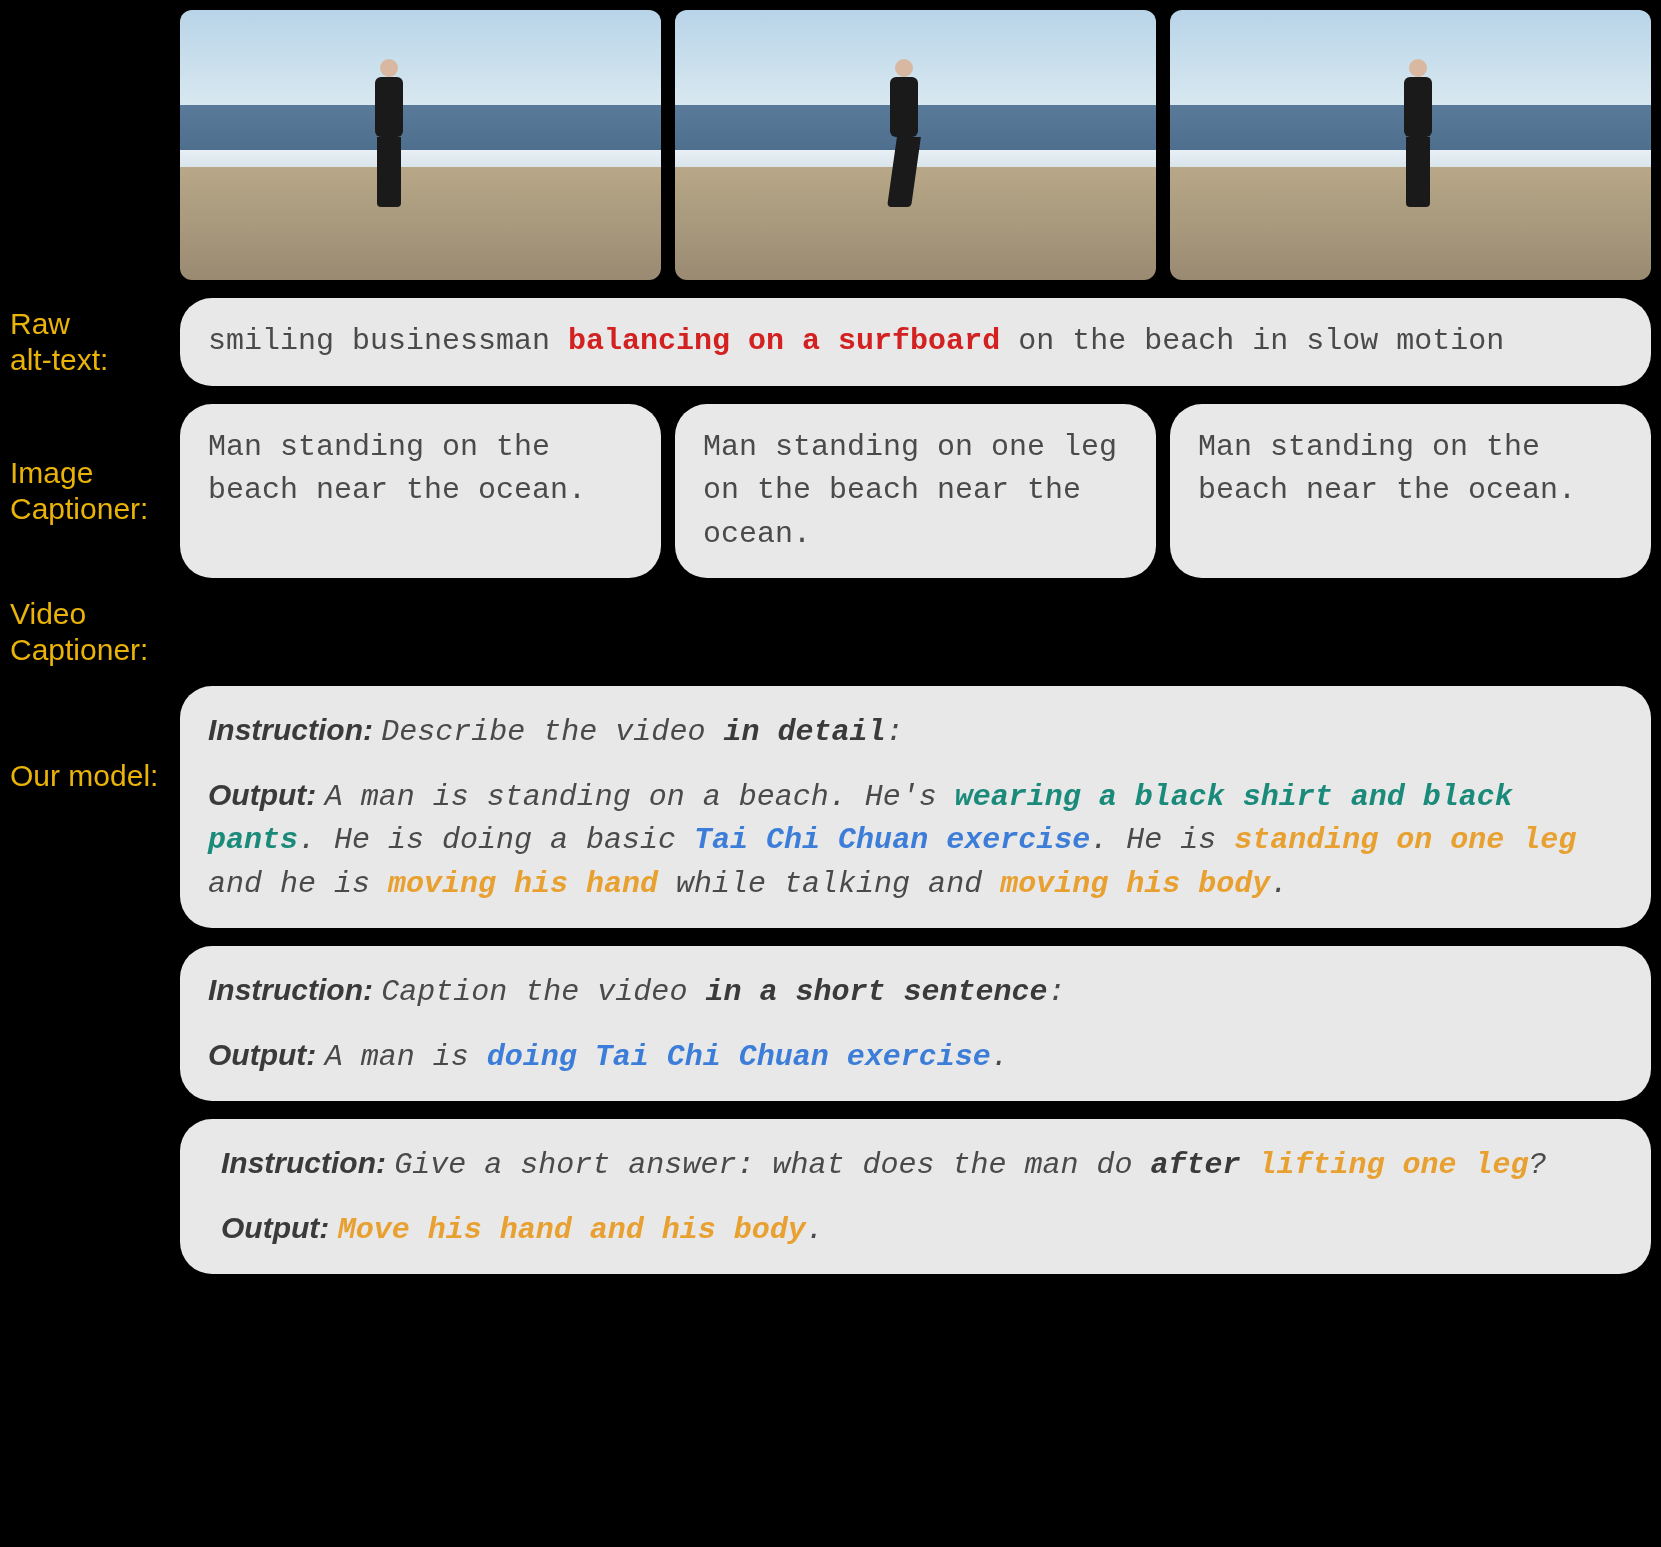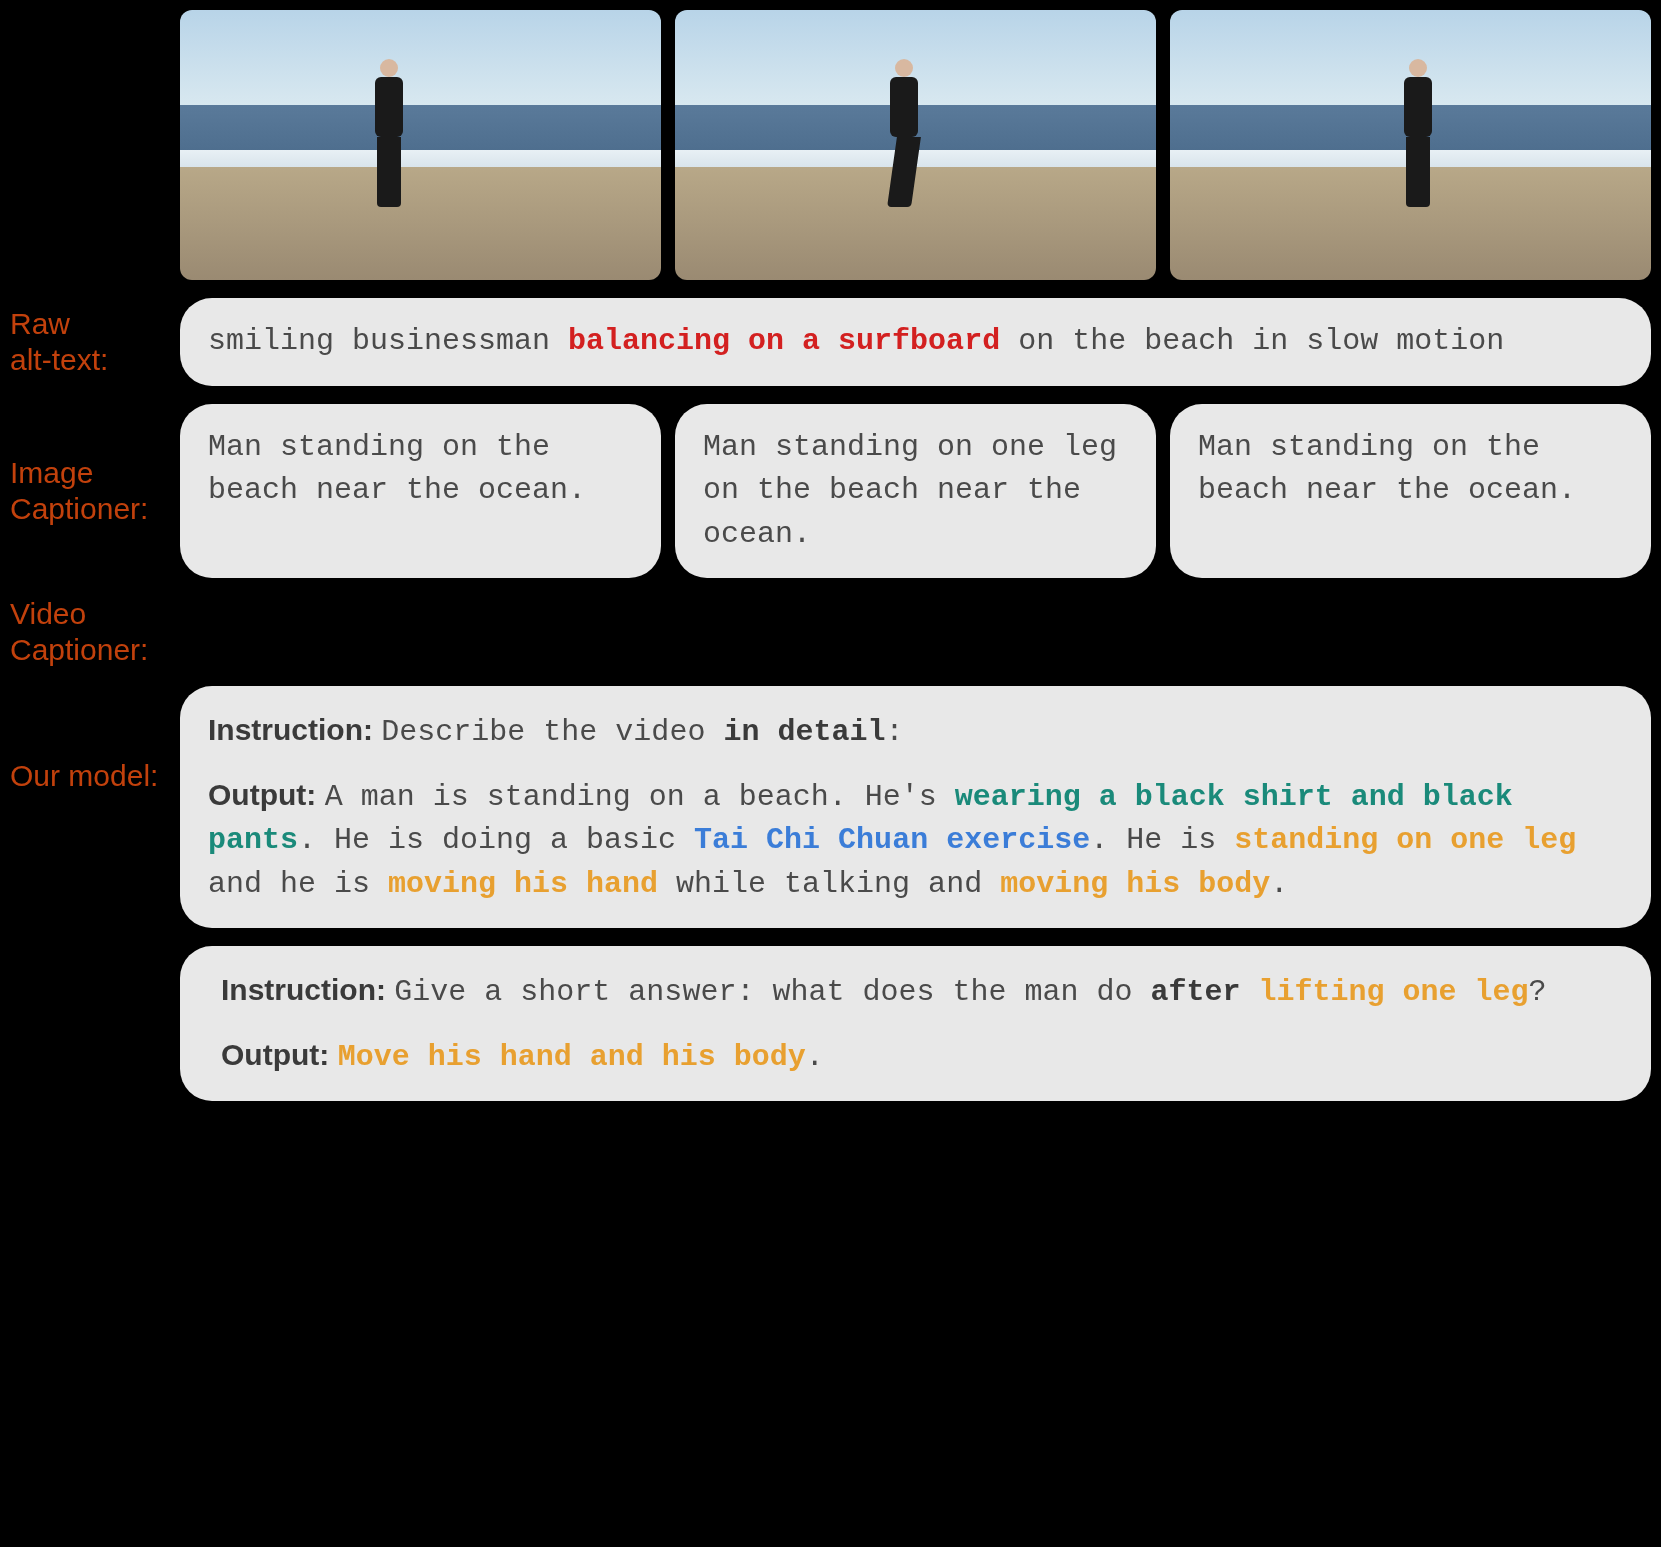--- a/index.html
+++ b/index.html
@@ -10,21 +10,21 @@
     padding: 10px 10px 50px 10px;
   }
   .row {
     display: flex;
     align-items: center;
     margin-bottom: 18px;
   }
   .label-col {
     width: 170px;
     flex-shrink: 0;
-    color: #c2410c;
+    color: #eab308;
     font-family: -apple-system, Helvetica, Arial, sans-serif;
     font-size: 30px;
     font-weight: 500;
     line-height: 1.2;
   }
   .content-col {
     flex: 1;
   }
   .image-row {
     display: flex;
@@ -68,21 +68,21 @@
     gap: 14px;
   }
   .bubble-row .bubble { flex: 1; }
   .sans-bold { font-family: -apple-system, Helvetica, Arial, sans-serif; font-weight: 700; color: #3a3a3a; }
   .mono-bold { font-family: 'Courier New', monospace; font-weight: 700; color: #3a3a3a; }
   .red-bold { color: #d32020; font-weight: 700; }
   .blue-bold { color: #3b7dd8; font-weight: 700; }
   .teal-bold { color: #1a8a7a; font-weight: 700; }
   .orange-bold { color: #e8a030; font-weight: 700; }
   
-  .our-model-block .bubble { margin-bottom: 18px; }
+  .our-model-block .bubble { margin-bottom: 18px; font-style: italic; }
   .our-model-block .bubble:last-child { margin-bottom: 0; padding-left: 41px; }
   .instruction-line { margin-bottom: 18px; }
 </style>
 </head>
 <body>
 
 <div class="row">
   <div class="label-col"></div>
   <div class="content-col image-row">
     <div class="video-frame">
@@ -147,17 +147,21 @@
 </div>
 
 <div class="row" style="align-items:flex-start">
   <div class="label-col" style="margin-top:72px">Our model:</div>
   <div class="content-col our-model-block" id="our-model-content">
       <div class="bubble">
         <div class="instruction-line"><span class="sans-bold">Instruction: </span><span>Describe the video </span><span class="mono-bold">in detail</span><span>:</span></div>
         <div><span class="sans-bold">Output: </span><span>A man is standing on a beach. He's </span><span class="teal-bold">wearing a black shirt and black pants</span><span>. He is doing a basic </span><span class="blue-bold">Tai Chi Chuan exercise</span><span>. He is </span><span class="orange-bold">standing on one leg</span><span> and he is </span><span class="orange-bold">moving his hand</span><span> while talking and </span><span class="orange-bold">moving his body</span><span>.</span></div>
       </div>
       <div class="bubble">
+        <div class="instruction-line"><span class="sans-bold">Instruction: </span><span>Caption the video </span><span class="mono-bold">in a short sentence</span><span>:</span></div>
+        <div><span class="sans-bold">Output: </span><span>A man is </span><span class="blue-bold">doing Tai Chi Chuan exercise</span><span>.</span></div>
+      </div>
+      <div class="bubble">
         <div class="instruction-line"><span class="sans-bold">Instruction: </span><span>Give a short answer: what does the man do </span><span class="mono-bold">after </span><span class="orange-bold">lifting one leg</span><span>?</span></div>
         <div><span class="sans-bold">Output: </span><span class="orange-bold">Move his hand and his body</span><span>.</span></div>
       </div>
     </div>
 </div>
 
 </body></html>

